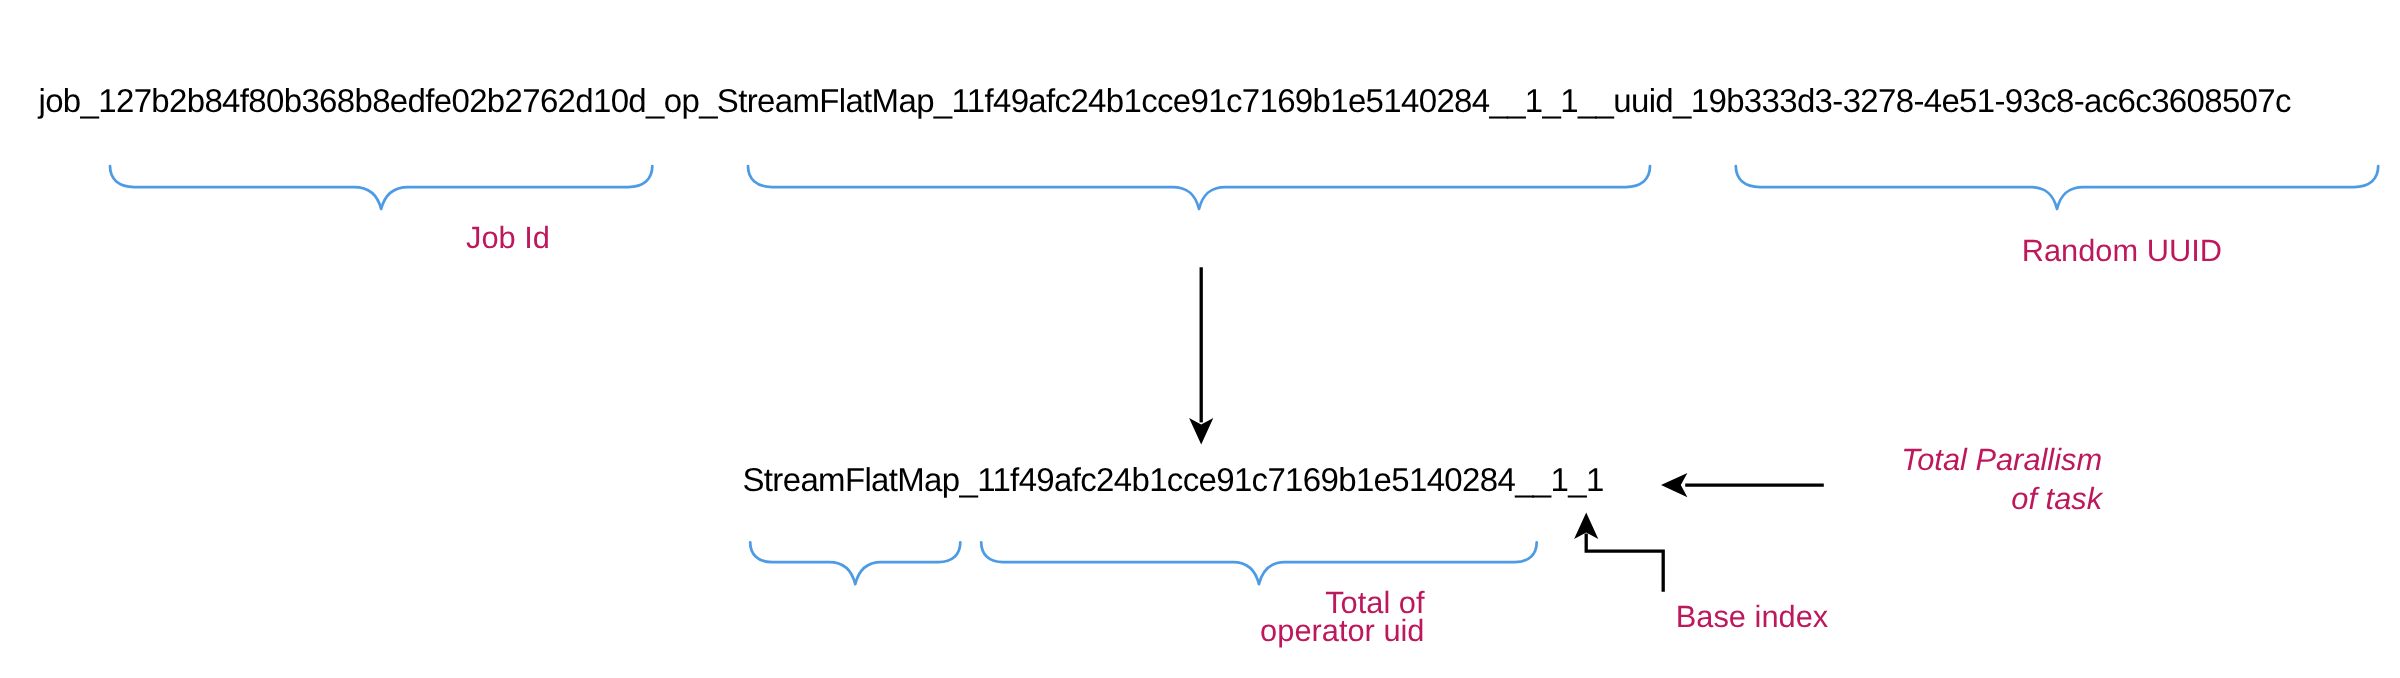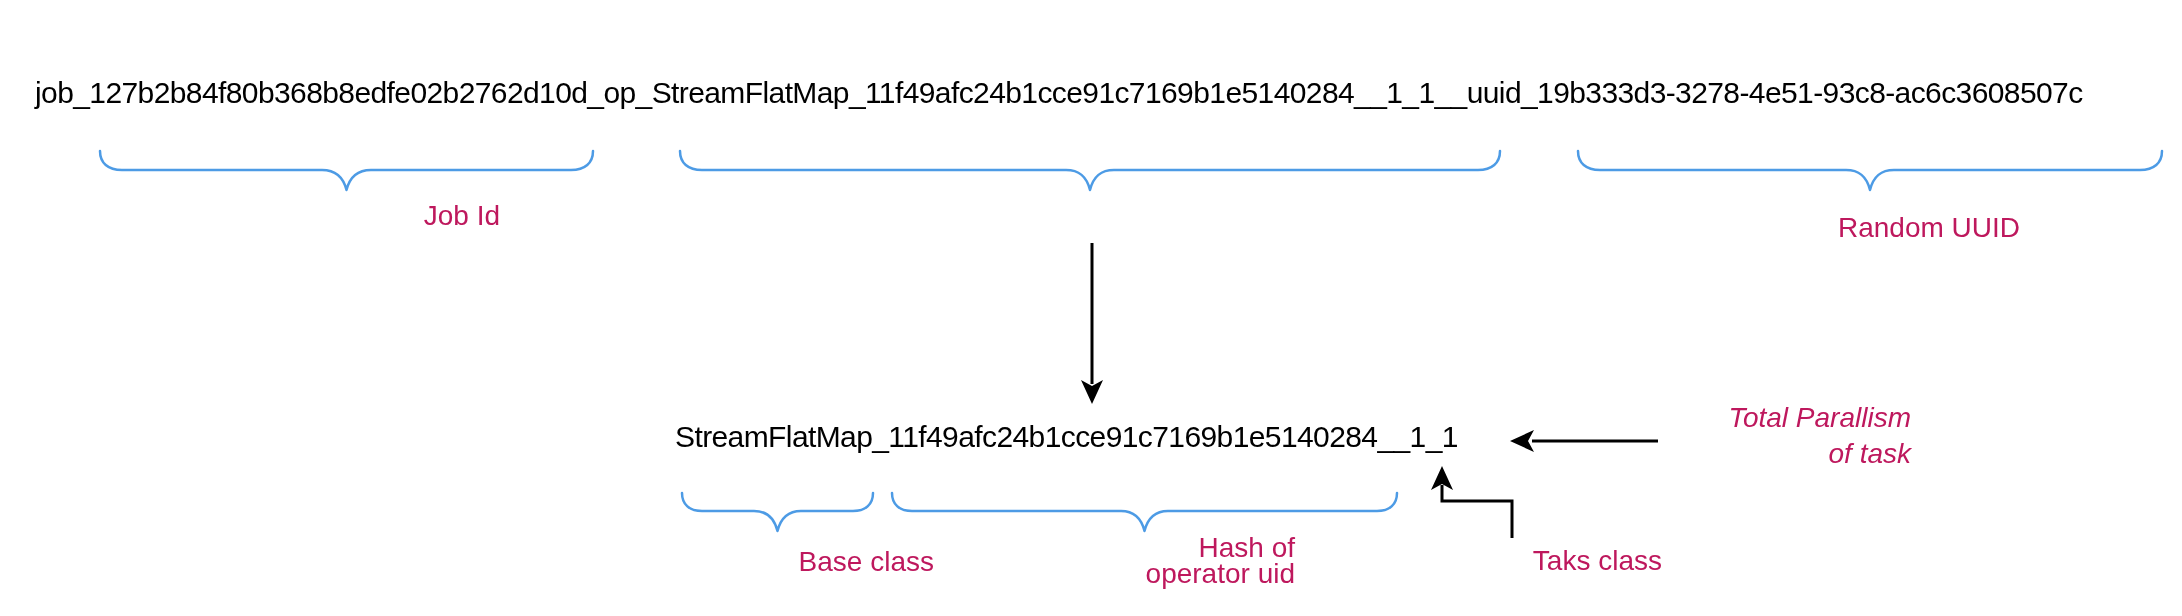--- a/index.html
+++ b/index.html
@@ -64,18 +64,17 @@
     </g>
   </svg>
 
   <div class="id-string" style="left:23px;top:76px;margin-left:12px;">job_127b2b84f80b368b8edfe02b2762d10d_op_StreamFlatMap_11f49afc24b1cce91c7169b1e5140284__1_1__uuid_19b333d3-3278-4e51-93c8-ac6c3608507c</div>
   <div class="id-string" style="left:675px;top:420px;text-align:center;">StreamFlatMap_11f49afc24b1cce91c7169b1e5140284__1_1</div>
 
   <div class="lbl" style="left:200px;top:201px;">Job Id</div>
   <div class="lbl" style="left:1720px;top:213px;">Random UUID</div>
   <div class="lbl lh36" style="left:1611px;top:400px;">Total Parallism
 of task</div>
-  <div class="lbl" style="left:634px;top:547px;">Base class</div>
-  <div class="lbl lh26" style="left:995px;top:535px;">Hash of
+  <div class="lbl lh26" style="left:995px;top:535px;">Total of
 operator uid</div>
-  <div class="lbl" style="left:1362px;top:546px;">Taks class</div>
+  <div class="lbl" style="left:1362px;top:546px;">Base index</div>
 
 </div>
 
 </body></html>

